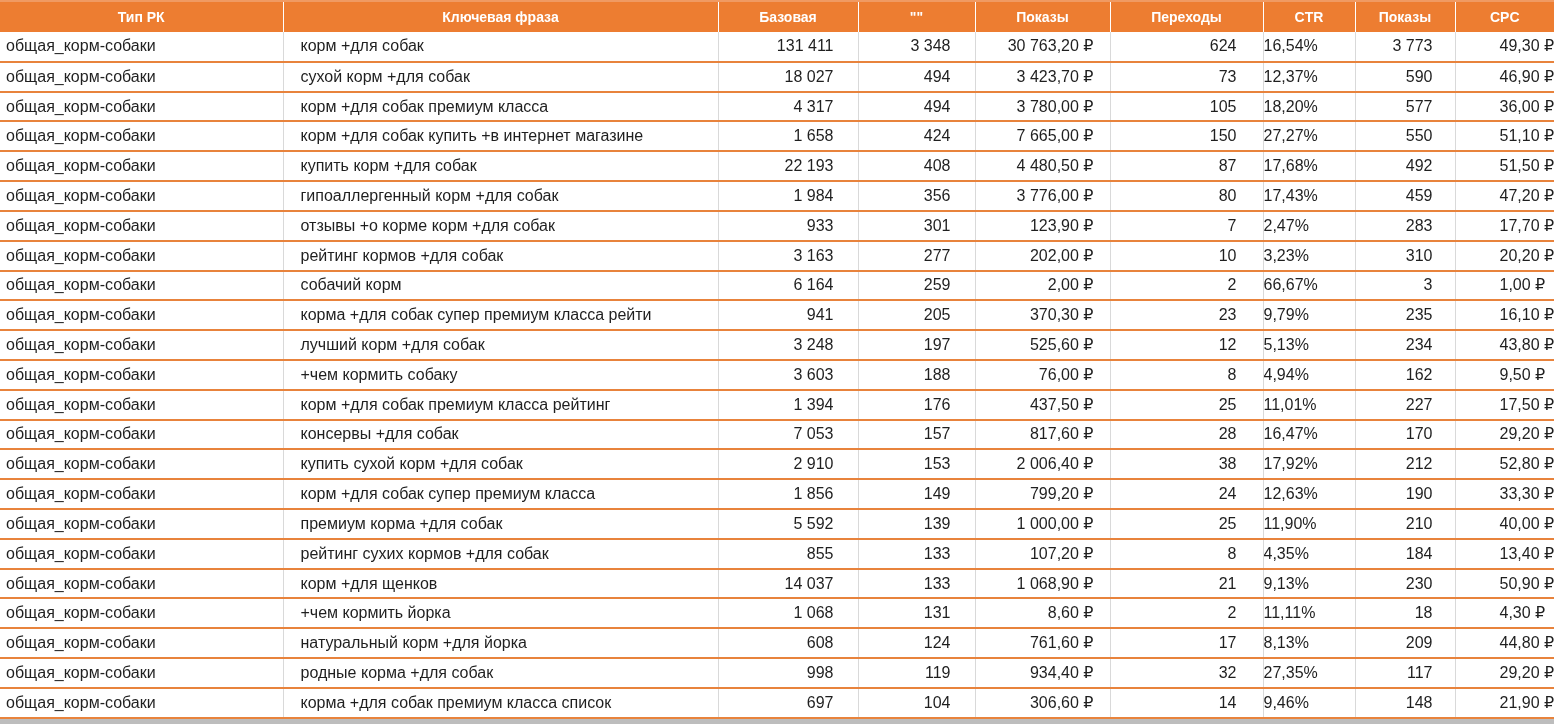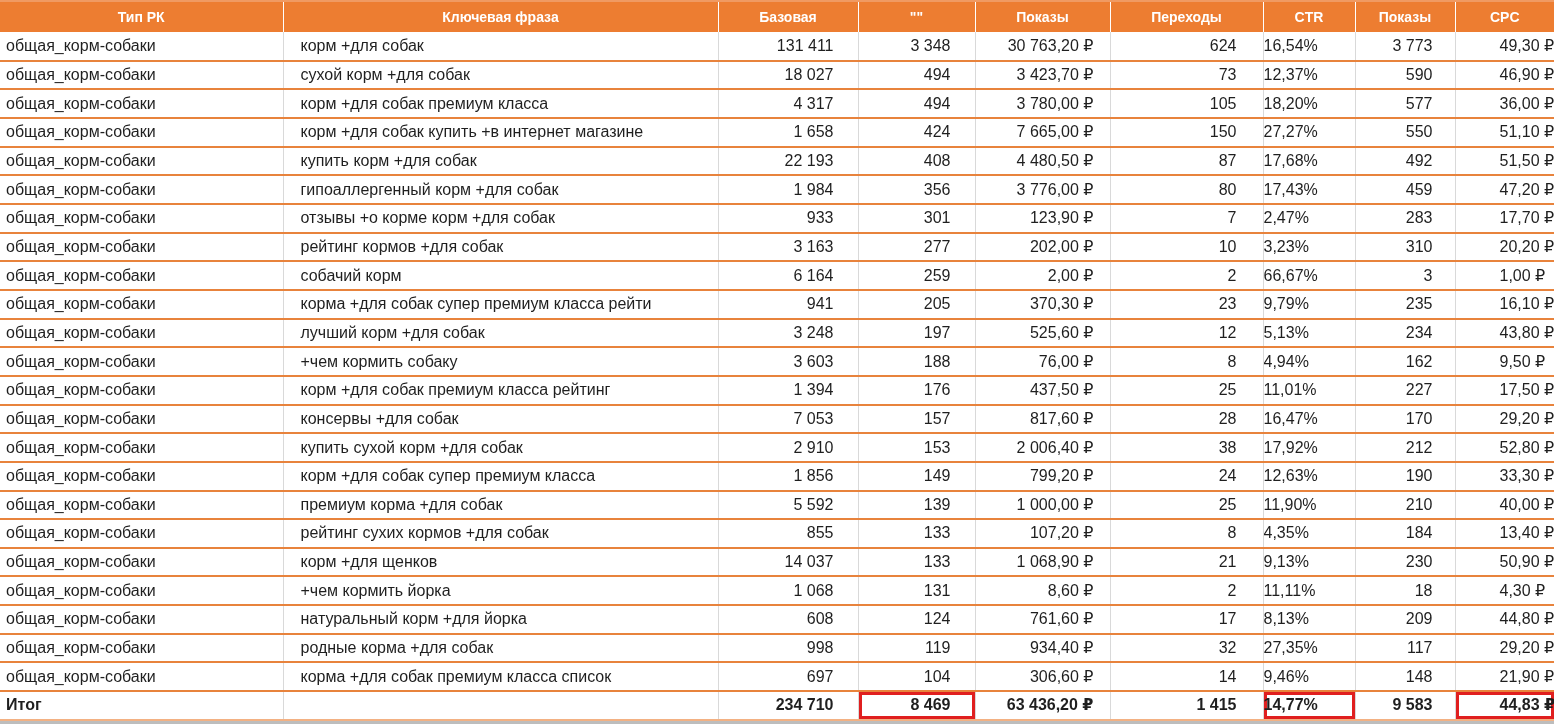--- a/index.html
+++ b/index.html
@@ -324,27 +324,16 @@
           <td class="c0">общая_корм-собаки</td>
           <td class="c1">корма +для собак премиум класса список</td>
           <td class="c2">697</td>
           <td class="c3">104</td>
           <td class="c4">306,60 ₽</td>
           <td class="c5">14</td>
           <td class="c6">9,46%</td>
           <td class="c7">148</td>
           <td class="c8">21,90 ₽</td>
         </tr>
-        <tr class="total-row">
-          <td class="c0">Итог</td>
-          <td class="c1"></td>
-          <td class="c2">234 710</td>
-          <td class="c3 red-box">8 469</td>
-          <td class="c4">63 436,20 ₽</td>
-          <td class="c5">1 415</td>
-          <td class="c6 red-box">14,77%</td>
-          <td class="c7">9 583</td>
-          <td class="c8 red-box">44,83 ₽</td>
-        </tr>
       </tbody>
   </table>
   <div class="bottom-strip"></div>
 </div>
 
 </body></html>

